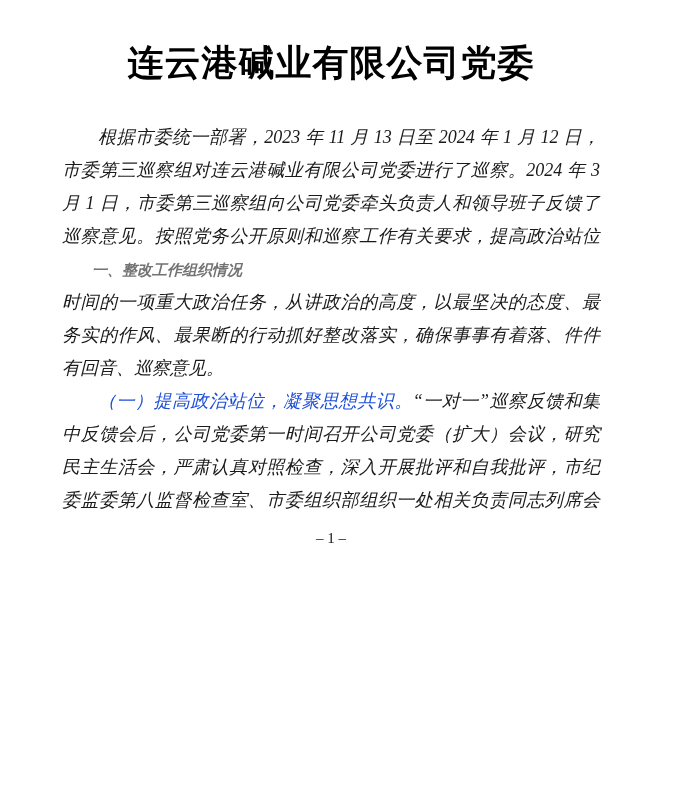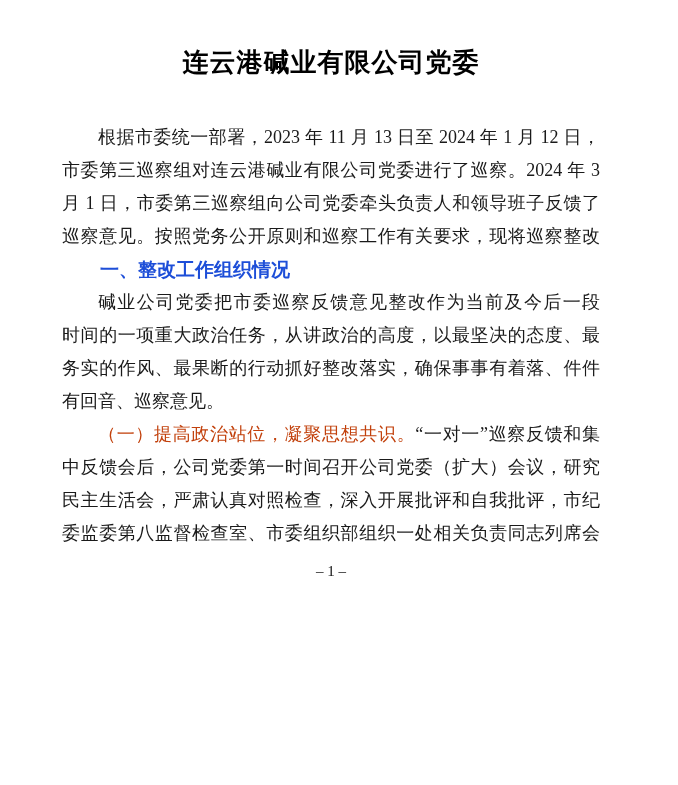--- a/index.html
+++ b/index.html
@@ -12,46 +12,47 @@
   }
   .page {
     box-sizing: border-box;
     width: 678px; height: 785px;
     padding: 46px 78px 0 62px;
     background: #ffffff;
   }
   .doc-title {
     margin: 0 0 41px 0;
     text-align: center;
-    font-size: 26px;
+    font-size: 36px;
     font-weight: bold;
     line-height: 34px;
     color: #000000;
     letter-spacing: 1px;
   }
   .body-block { width: 538px; }
   .line {
     font-size: 18px;
     line-height: 33px;
     text-align: justify;
     word-break: break-all;
+    font-style: italic;
   }
   .line.fill { text-align-last: justify; }
   .line.endline { text-align-last: left; }
   .line.indent { text-indent: 2em; }
   .section-heading {
     font-family: "Liberation Sans", "DejaVu Sans", sans-serif;
     font-weight: bold;
-    font-size: 19px;
-    color: #1d4ed8;
+    font-size: 15px;
+    color: #737373;
     text-align-last: left;
   }
   .lead {
     
-    color: #c2410c;
+    color: #1d4ed8;
   }
   .page-number {
     margin-top: 11px;
     text-align: center;
     font-size: 15px;
     line-height: 20px;
     color: #111111;
   }
 </style>
 </head>
@@ -62,27 +63,26 @@
   <h1 class="doc-title">
     <div>连云港碱业有限公司党委</div>
   </h1>
 
   <div class="body-block">
 
     <div>
       <div class="line fill indent">根据市委统一部署，2023 年 11 月 13 日至 2024 年 1 月 12 日，</div>
       <div class="line fill">市委第三巡察组对连云港碱业有限公司党委进行了巡察。2024 年 3</div>
       <div class="line fill">月 1 日，市委第三巡察组向公司党委牵头负责人和领导班子反馈了</div>
-      <div class="line fill">巡察意见。按照党务公开原则和巡察工作有关要求，现将巡察整改</div>
+      <div class="line fill">巡察意见。按照党务公开原则和巡察工作有关要求，提高政治站位</div>
     </div>
 
     <div class="line indent section-heading">一、整改工作组织情况</div>
 
     <div>
-      <div class="line fill indent">碱业公司党委把市委巡察反馈意见整改作为当前及今后一段</div>
       <div class="line fill">时间的一项重大政治任务，从讲政治的高度，以最坚决的态度、最</div>
       <div class="line fill">务实的作风、最果断的行动抓好整改落实，确保事事有着落、件件</div>
       <div class="line endline">有回音、巡察意见。</div>
     </div>
 
     <div>
       <div class="line fill indent"><span class="lead">（一）提高政治站位，凝聚思想共识。</span><span>“一对一”巡察反馈和集</span></div>
       <div class="line fill">中反馈会后，公司党委第一时间召开公司党委（扩大）会议，研究</div>
       <div class="line fill">民主生活会，严肃认真对照检查，深入开展批评和自我批评，市纪</div>
       <div class="line fill">委监委第八监督检查室、市委组织部组织一处相关负责同志列席会</div>

